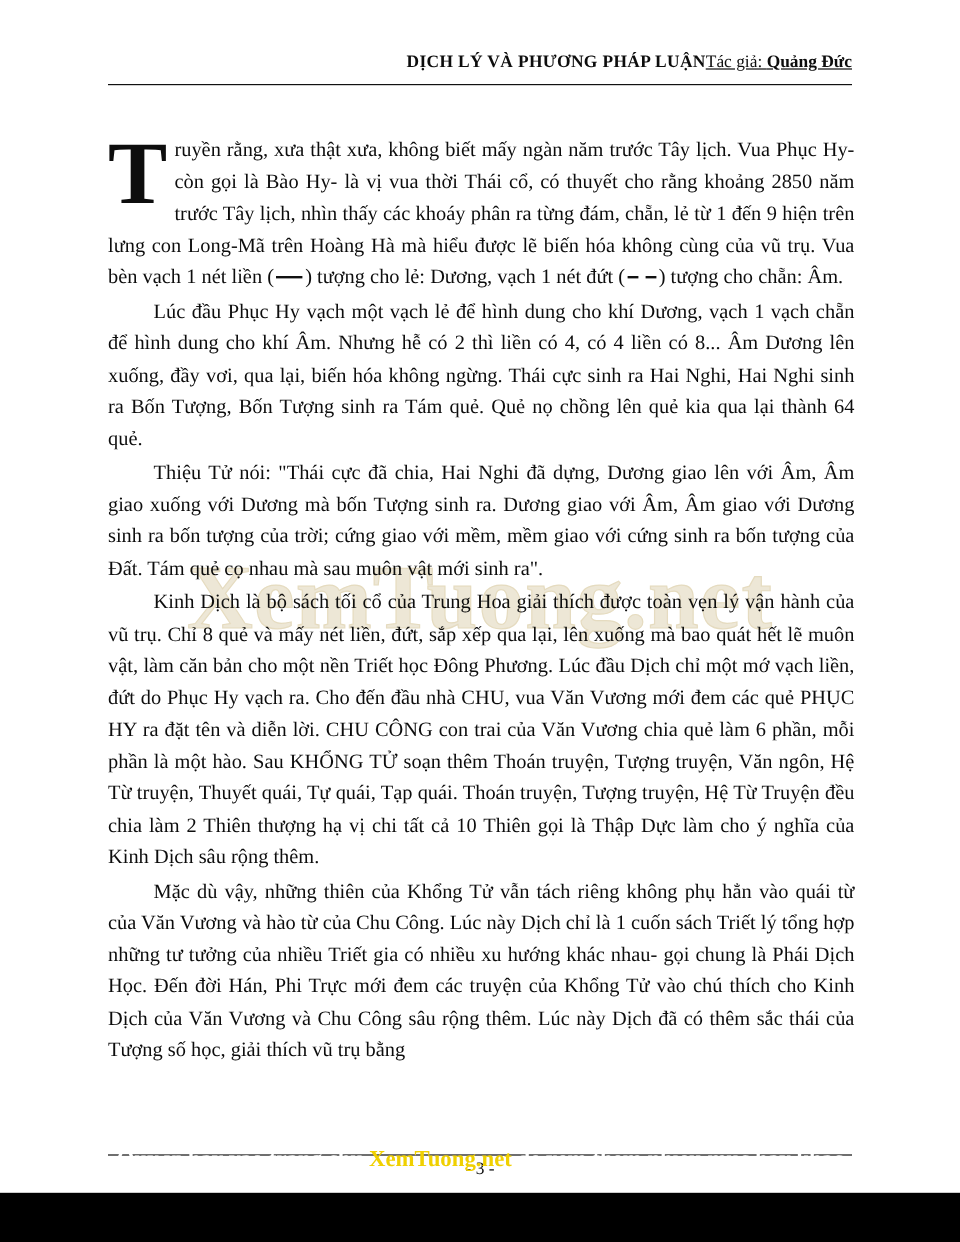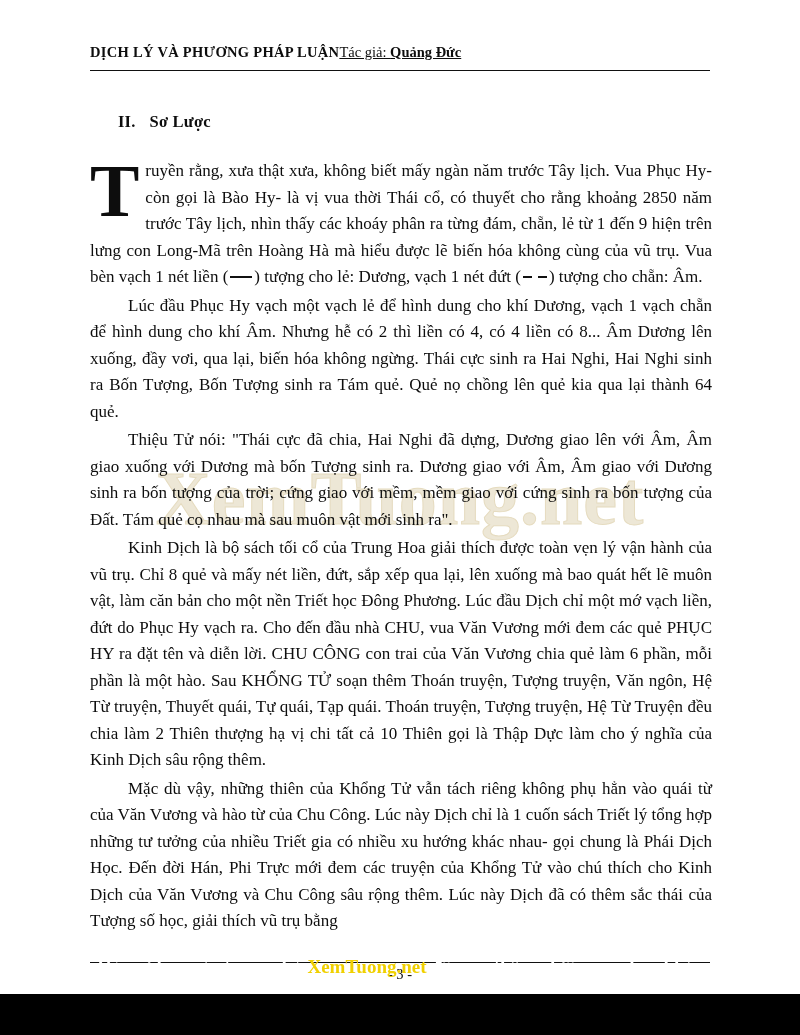--- a/index.html
+++ b/index.html
@@ -43,21 +43,21 @@
     z-index: 1;
   }
 
   
   .header {
     position: absolute;
     left: 90px;
     top: 44px;
     width: 620px;
     display: flex;
-    justify-content: flex-start;
+    justify-content: flex-end;
     align-items: flex-end;
     font-size: 14.5px;
     z-index: 3;
   }
   .header-left {
     font-weight: bold;
     letter-spacing: 0.3px;
     font-size: 14.5px;
   }
   .header-right {
@@ -196,23 +196,20 @@
   <div class="watermark">XemTuong.net</div>
 
   <div class="header">
     <div class="header-left">DỊCH LÝ VÀ PHƯƠNG PHÁP LUẬN</div>
     <div class="header-right"><span>Tác giả: </span><b>Quảng Đức</b></div>
   </div>
   <div class="header-rule"></div>
 
   <div class="content">
 
-    <div class="section-heading">
-      <span class="num">II.</span><span>Sơ Lược</span>
-    </div>
 
     <div class="dropcap-par">
       <span class="dropcap">T</span><span>ruyền rằng, xưa thật xưa, không biết mấy ngàn năm trước Tây lịch. Vua Phục Hy-còn gọi là Bào Hy- là vị vua thời Thái cổ, có thuyết cho rằng khoảng 2850 năm trước Tây lịch, nhìn thấy các khoáy phân ra từng đám, chẵn, lẻ từ 1 đến 9 hiện trên lưng con Long-Mã trên Hoàng Hà mà hiểu được lẽ biến hóa không cùng của vũ trụ. Vua bèn vạch 1 nét liền (</span><span class="yang-sym"></span><span>) tượng cho lẻ: Dương, vạch 1 nét đứt (</span><span class="yin-sym"></span><span>) tượng cho chẵn: Âm.</span>
     </div>
 
     <p class="body-par">Lúc đầu Phục Hy vạch một vạch lẻ để hình dung cho khí Dương, vạch 1 vạch chẵn để hình dung cho khí Âm. Nhưng hễ có 2 thì liền có 4, có 4 liền có 8... Âm Dương lên xuống, đầy vơi, qua lại, biến hóa không ngừng. Thái cực sinh ra Hai Nghi, Hai Nghi sinh ra Bốn Tượng, Bốn Tượng sinh ra Tám quẻ. Quẻ nọ chồng lên quẻ kia qua lại thành 64 quẻ.</p>
     <p class="body-par">Thiệu Tử nói: "Thái cực đã chia, Hai Nghi đã dựng, Dương giao lên với Âm, Âm giao xuống với Dương mà bốn Tượng sinh ra. Dương giao với Âm, Âm giao với Dương sinh ra bốn tượng của trời; cứng giao với mềm, mềm giao với cứng sinh ra bốn tượng của Đất. Tám quẻ cọ nhau mà sau muôn vật mới sinh ra".</p>
     <p class="body-par">Kinh Dịch là bộ sách tối cổ của Trung Hoa giải thích được toàn vẹn lý vận hành của vũ trụ. Chỉ 8 quẻ và mấy nét liền, đứt, sắp xếp qua lại, lên xuống mà bao quát hết lẽ muôn vật, làm căn bản cho một nền Triết học Đông Phương. Lúc đầu Dịch chỉ một mớ vạch liền, đứt do Phục Hy vạch ra. Cho đến đầu nhà CHU, vua Văn Vương mới đem các quẻ PHỤC HY ra đặt tên và diễn lời. CHU CÔNG con trai của Văn Vương chia quẻ làm 6 phần, mỗi phần là một hào. Sau KHỔNG TỬ soạn thêm Thoán truyện, Tượng truyện, Văn ngôn, Hệ Từ truyện, Thuyết quái, Tự quái, Tạp quái. Thoán truyện, Tượng truyện, Hệ Từ Truyện đều chia làm 2 Thiên thượng hạ vị chi tất cả 10 Thiên gọi là Thập Dực làm cho ý nghĩa của Kinh Dịch sâu rộng thêm.</p>
     <p class="body-par">Mặc dù vậy, những thiên của Khổng Tử vẫn tách riêng không phụ hẳn vào quái từ của Văn Vương và hào từ của Chu Công. Lúc này Dịch chỉ là 1 cuốn sách Triết lý tổng hợp những tư tưởng của nhiều Triết gia có nhiều xu hướng khác nhau- gọi chung là Phái Dịch Học. Đến đời Hán, Phi Trực mới đem các truyện của Khổng Tử vào chú thích cho Kinh Dịch của Văn Vương và Chu Công sâu rộng thêm. Lúc này Dịch đã có thêm sắc thái của Tượng số học, giải thích vũ trụ bằng</p>
 

